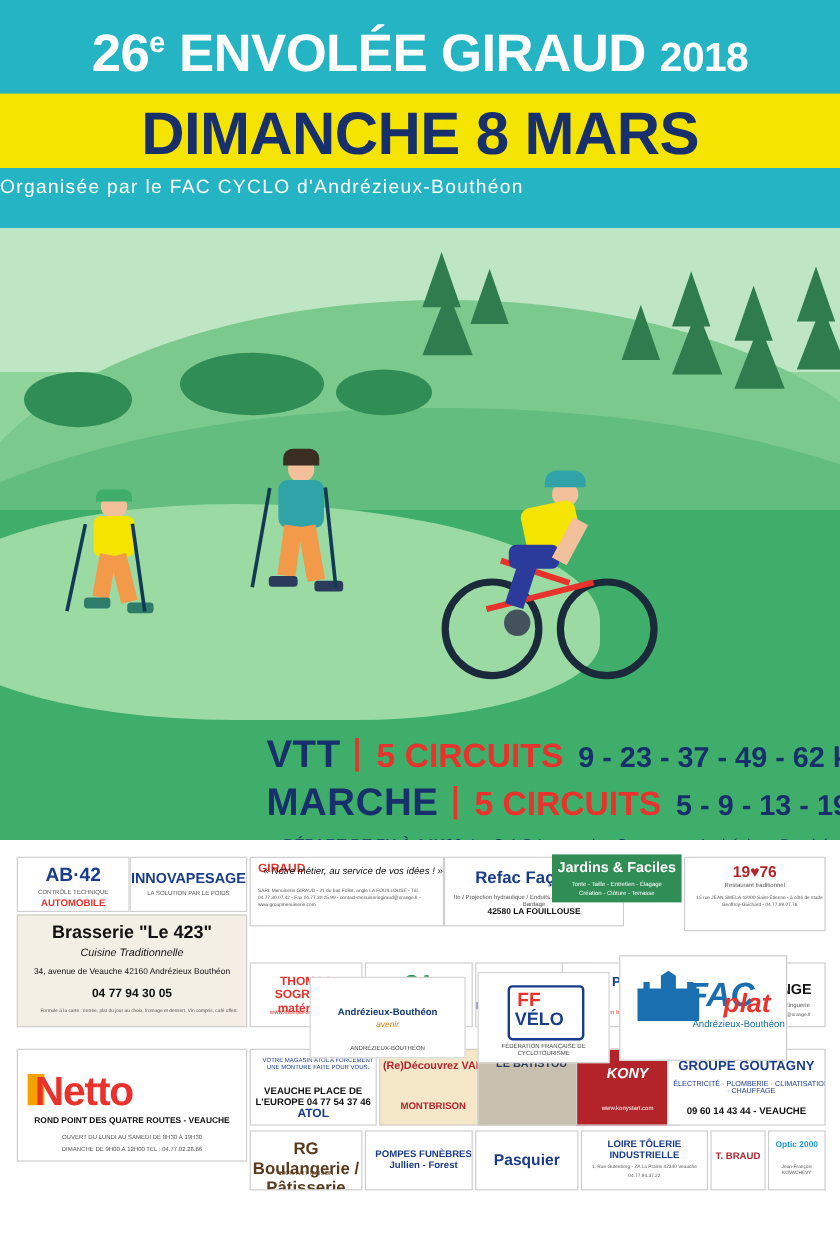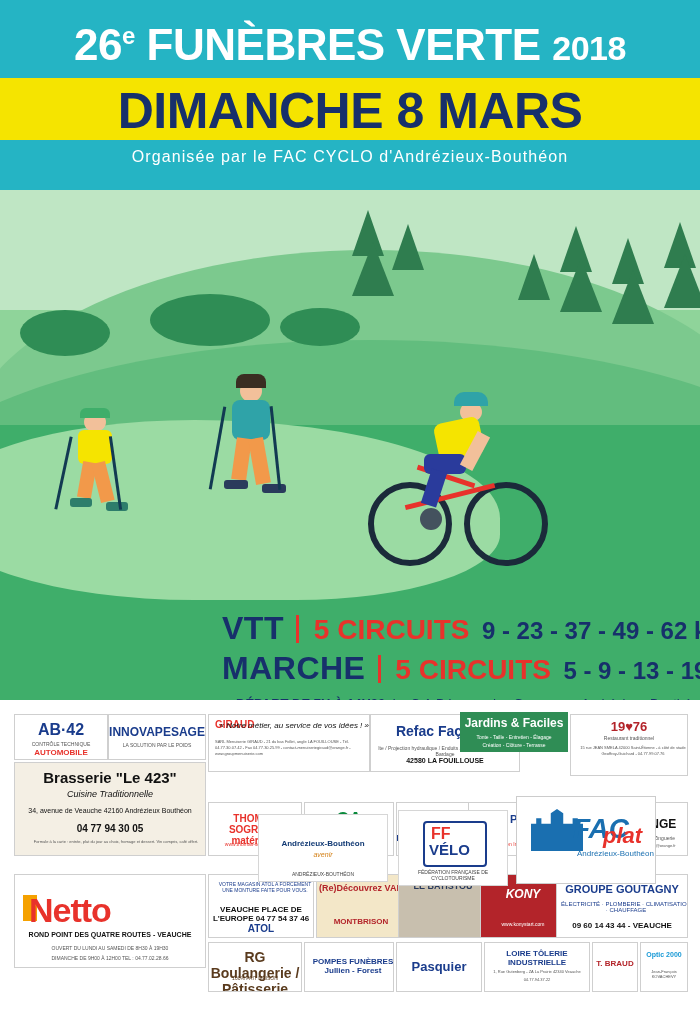--- a/index.html
+++ b/index.html
@@ -22,21 +22,21 @@
   .title-line1 .sup{font-size:24px;vertical-align:super;}
   .title-line1 .year{color:#ffffff;font-weight:bold;font-size:34px;}
   .yellow-band{
     position:absolute;top:78px;left:0;width:700px;height:62px;background:#f5e400;
   }
   .title-line2{
     position:absolute;top:82px;left:0;width:700px;text-align:center;
     color:#17306b;font-weight:bold;font-size:50px;letter-spacing:-0.5px;white-space:nowrap;
   }
   .title-line3{
-    position:absolute;top:148px;left:0;width:700px;text-align:center;
+    position:absolute;top:148px;left:0;width:700px;text-align:left;
     color:#ffffff;font-size:16px;letter-spacing:1.1px;white-space:nowrap;
   }
 
   
   .scene{position:absolute;top:190px;left:0;width:700px;height:510px;overflow:hidden;background:#8fd49a;}
   .sky-strip{position:absolute;top:0;left:0;width:700px;height:120px;background:#bfe6c4;}
   .hill-far{position:absolute;top:60px;left:-40px;width:820px;height:260px;background:#7cc98e;border-radius:50% 50% 0 0 / 80% 80% 0 0;}
   .hill-mid{position:absolute;top:150px;left:-120px;width:980px;height:300px;background:#62bd7e;border-radius:50% 50% 0 0 / 60% 60% 0 0;}
   .meadow{position:absolute;top:235px;left:0;width:700px;height:275px;background:#3fae6a;}
   .meadow-light{position:absolute;top:230px;left:-60px;width:560px;height:180px;background:#9bdba3;border-radius:50% 60% 40% 50%;}
@@ -110,21 +110,21 @@
   .sep-line{position:absolute;top:700px;left:0;width:700px;height:10px;background:#ffffff;}
 </style>
 </head>
 <body>
 
 <div class="poster">
 
   <div class="header">
     <div class="title-line1">
       <span>26</span><span class="sup">e</span>
-      <span>FUNÈBRES VERTE</span>
+      <span>ENVOLÉE GIRAUD</span>
       <span class="year">2018</span>
     </div>
     <div class="yellow-band"></div>
     <div class="title-line2">DIMANCHE 8 MARS</div>
     <div class="title-line3">Organisée par le FAC CYCLO d'Andrézieux-Bouthéon</div>
   </div>
 
   <div class="scene">
     <div class="sky-strip"></div>
     <div class="hill-far"></div>

